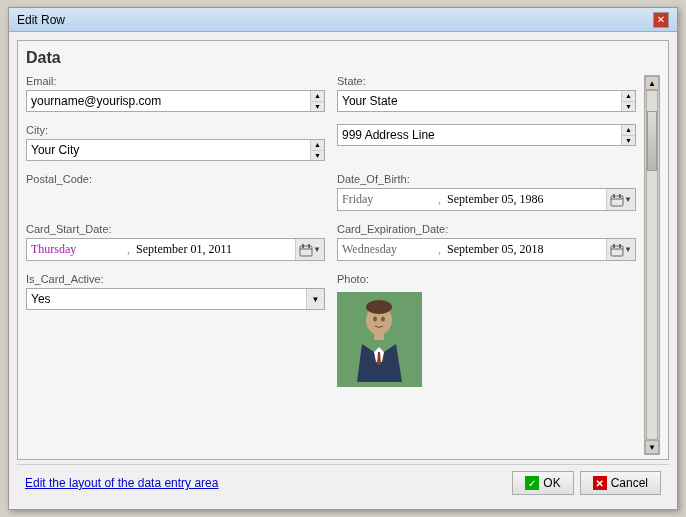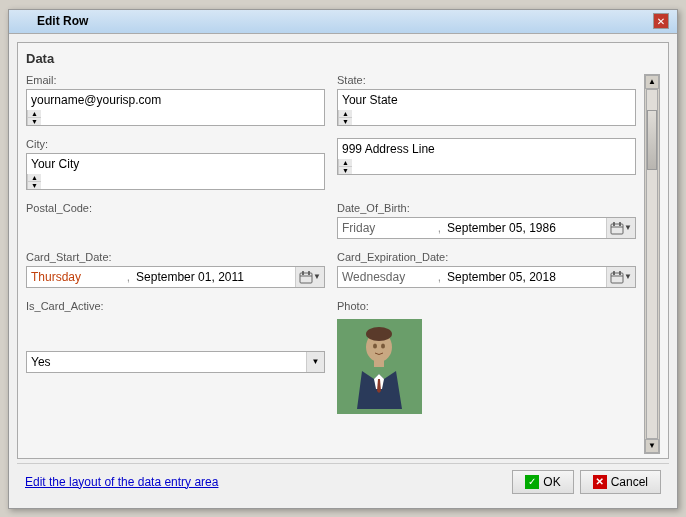--- a/index.html
+++ b/index.html
@@ -23,23 +23,22 @@
       background: linear-gradient(to bottom, #d6e6f5, #b8d4ee);
       border-bottom: 1px solid #aaa;
       padding: 4px 8px;
       display: flex;
       align-items: center;
       justify-content: space-between;
       height: 24px;
     }
     .title-bar-text {
       font-size: 12px;
-      font-weight: bold;
+      font-weight: normal;
       color: #000;
-      margin-left: 20px;
     }
     .title-bar-close {
       width: 16px;
       height: 16px;
       background: #c0392b;
       border: 1px solid #999;
       display: flex;
       align-items: center;
       justify-content: center;
       font-size: 10px;
@@ -52,21 +51,21 @@
       flex-direction: column;
       gap: 0;
     }
     .group-box {
       border: 1px solid #aaa;
       background: #f5f5f5;
       padding: 8px 8px 4px 8px;
       margin-bottom: 4px;
     }
     .group-title {
-      font-size: 13px;
+      font-size: 16px;
       font-weight: bold;
       color: #333;
       margin-bottom: 8px;
     }
     .content-area {
       display: flex;
       gap: 8px;
       height: 380px;
     }
     .fields-panel {
@@ -120,21 +119,20 @@
     }
     .field-label {
       font-size: 11px;
       color: #555;
       padding: 0 0 1px 0;
     }
     .field-input-wrap {
       display: flex;
       border: 1px solid #aaa;
       background: white;
-      flex-direction: column;
     }
     .field-input {
       flex: 1;
       border: none;
       outline: none;
       padding: 3px 4px;
       font-size: 12px;
       font-family: inherit;
     }
     .field-spinner {
@@ -157,20 +155,21 @@
       border-top: 1px solid #ccc;
     }
     .postal-input {
       color: #aa0000;
     }
     .date-input-wrap {
       display: flex;
       border: 1px solid #aaa;
       background: white;
       align-items: center;
+      font-family: Liberation Serif, serif;
     }
     .date-input {
       flex: 1;
       border: none;
       outline: none;
       padding: 3px 4px;
       font-size: 12px;
       font-family: inherit;
     }
     .date-btn {
@@ -183,21 +182,20 @@
       height: 100%;
     }
     .calendar-icon-svg {
       width: 14px;
       height: 14px;
     }
     .dropdown-wrap {
       display: flex;
       border: 1px solid #aaa;
       background: white;
-      margin-top: 36px;
     }
     .dropdown-select {
       flex: 1;
       border: none;
       outline: none;
       padding: 3px 4px;
       font-size: 12px;
       font-family: inherit;
       background: white;
       appearance: none;
@@ -361,21 +359,21 @@
                     <line x1="1" y1="6" x2="13" y2="6" stroke="#666" stroke-width="1"></line>
                   </svg>
                   <span style="font-size:8px;color:#444;">▼</span>
                 </div>
               </div>
             </div>
 
             <div class="field-group">
               <div class="field-label">Card_Start_Date:</div>
               <div class="date-input-wrap">
-                <input class="date-input" type="text" style="width: 55px; color: #c2410c;" value="Thursday">
+                <input class="date-input" type="text" style="width: 55px; color: #a21caf;" value="Thursday">
                 <span style="padding:3px 2px;color:#999;">,</span>
                 <input class="date-input" type="text" value="September 01, 2011" style="">
                 <div class="date-btn">
                   <svg class="calendar-icon-svg" viewBox="0 0 14 14">
                     <rect x="1" y="3" width="12" height="10" rx="1" fill="none" stroke="#666" stroke-width="1"></rect>
                     <rect x="3" y="1" width="2" height="4" rx="0.5" fill="#666"></rect>
                     <rect x="9" y="1" width="2" height="4" rx="0.5" fill="#666"></rect>
                     <line x1="1" y1="6" x2="13" y2="6" stroke="#666" stroke-width="1"></line>
                   </svg>
                   <span style="font-size:8px;color:#444;">▼</span>

